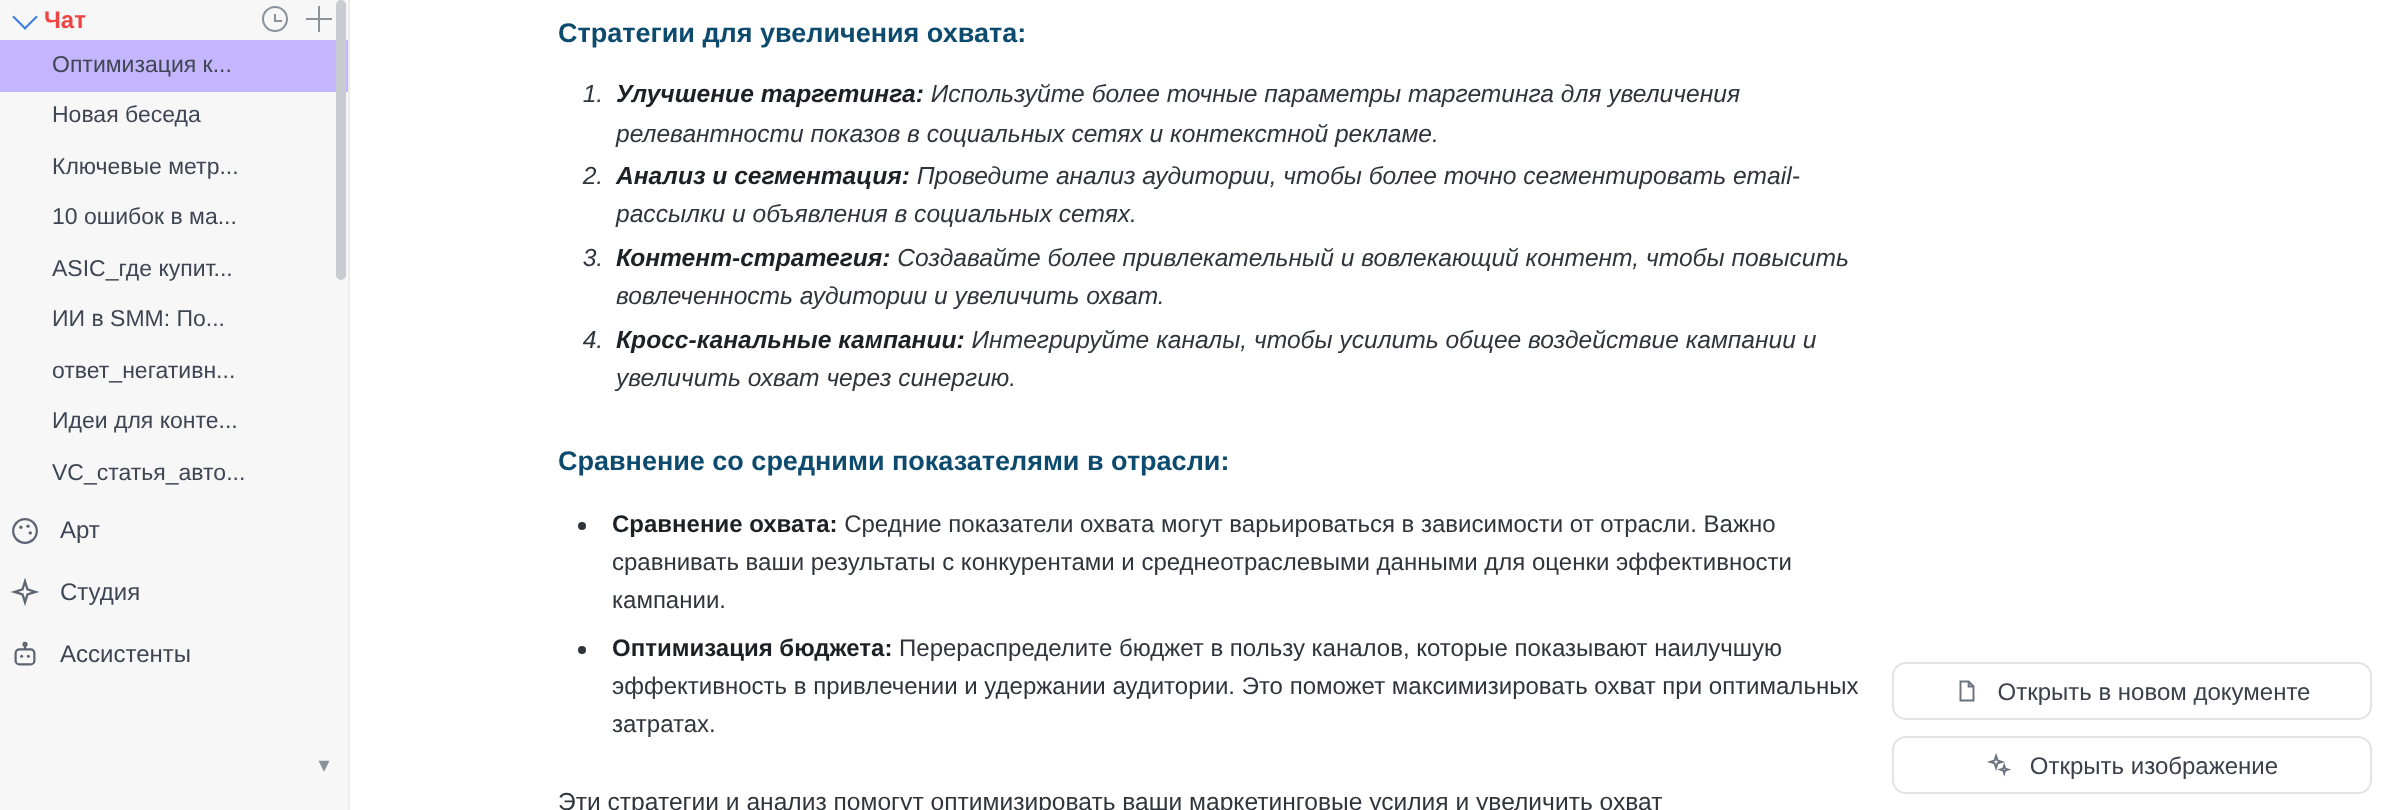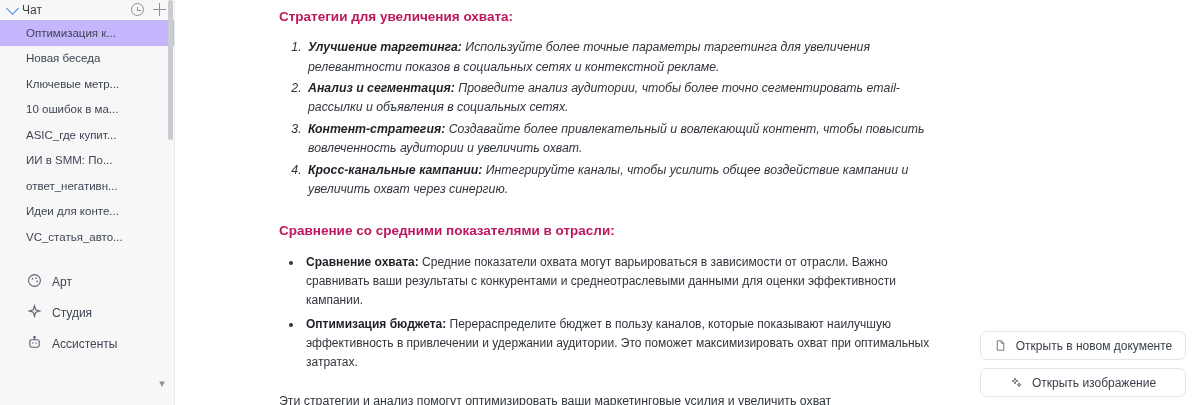--- a/index.html
+++ b/index.html
@@ -43,21 +43,21 @@
     font-size: 12px;
     color: #2b3442;
   }
   .chev {
     width: 9px; height: 9px;
     border-left: 1.6px solid #3b7de0;
     border-bottom: 1.6px solid #3b7de0;
     transform: rotate(-45deg);
     margin-top: -3px;
   }
-  .chat-header-label { color: #404040; font-size: 12px; }
+  .chat-header-label { color: #ef4444; font-size: 12px; font-weight: bold; }
   .sidebar-top-right {
     margin-left: auto;
     display: flex;
     align-items: center;
     gap: 9px;
     color: #737b86;
     font-size: 13px;
   }
   .icon-clock {
     width: 13px; height: 13px;
@@ -121,23 +121,23 @@
   }
 
   .nav-list {
     margin-top: 8px;
     display: flex;
     flex-direction: column;
   }
   .nav-item {
     height: 31px;
     display: flex;
-    align-items: flex-end;
+    align-items: flex-start;
     gap: 10px;
-    padding-left: 26px;
+    padding-left: 4px;
     font-size: 12px;
     color: #3e4653;
     cursor: pointer;
   }
   .nav-icon {
     width: 16px; height: 16px;
     display: inline-flex;
     align-items: center;
     justify-content: center;
     color: #5d6572;
@@ -178,21 +178,21 @@
     position: absolute;
     left: 104px;
     top: 0;
     width: 660px;
     padding-top: 4px;
     color: #25292f;
   }
   .sec-title {
     font-size: 13.5px;
     font-weight: 700;
-    color: #be185d;
+    color: #0c4a6e;
     margin: 4px 0 12px 0;
     line-height: 1.35;
   }
   .sec-title.second { margin-top: 22px; margin-bottom: 13px; }
 
   ol.num-list {
     margin: 0;
     padding-left: 26px;
     font-size: 12.3px;
     line-height: 1.58;
@@ -227,21 +227,21 @@
   .actions {
     position: absolute;
     right: 14px;
     bottom: 8px;
     display: flex;
     flex-direction: column;
     gap: 8px;
     align-items: stretch;
   }
   .action-btn {
-    width: 206px;
+    width: 240px;
     height: 29px;
     border: 1px solid #e3e4e8;
     border-radius: 7px;
     background: #ffffff;
     display: flex;
     align-items: center;
     justify-content: center;
     gap: 8px;
     font-size: 12px;
     color: #3a414b;

